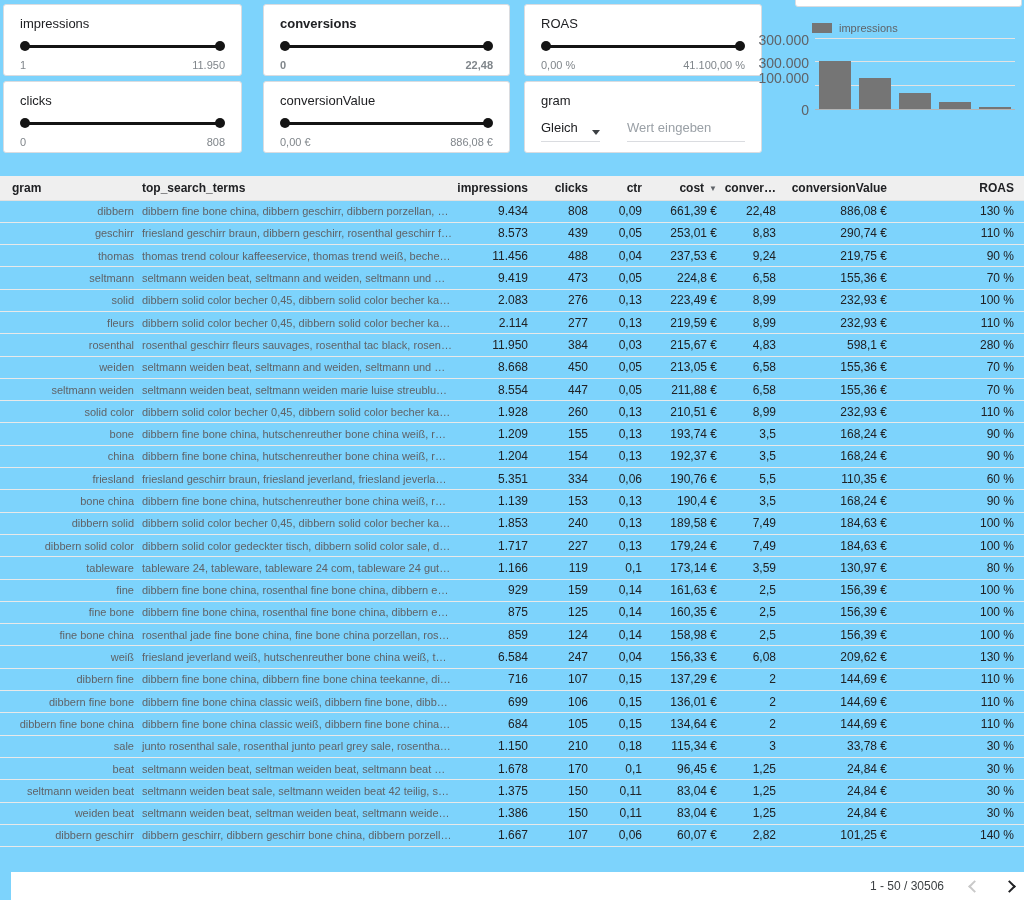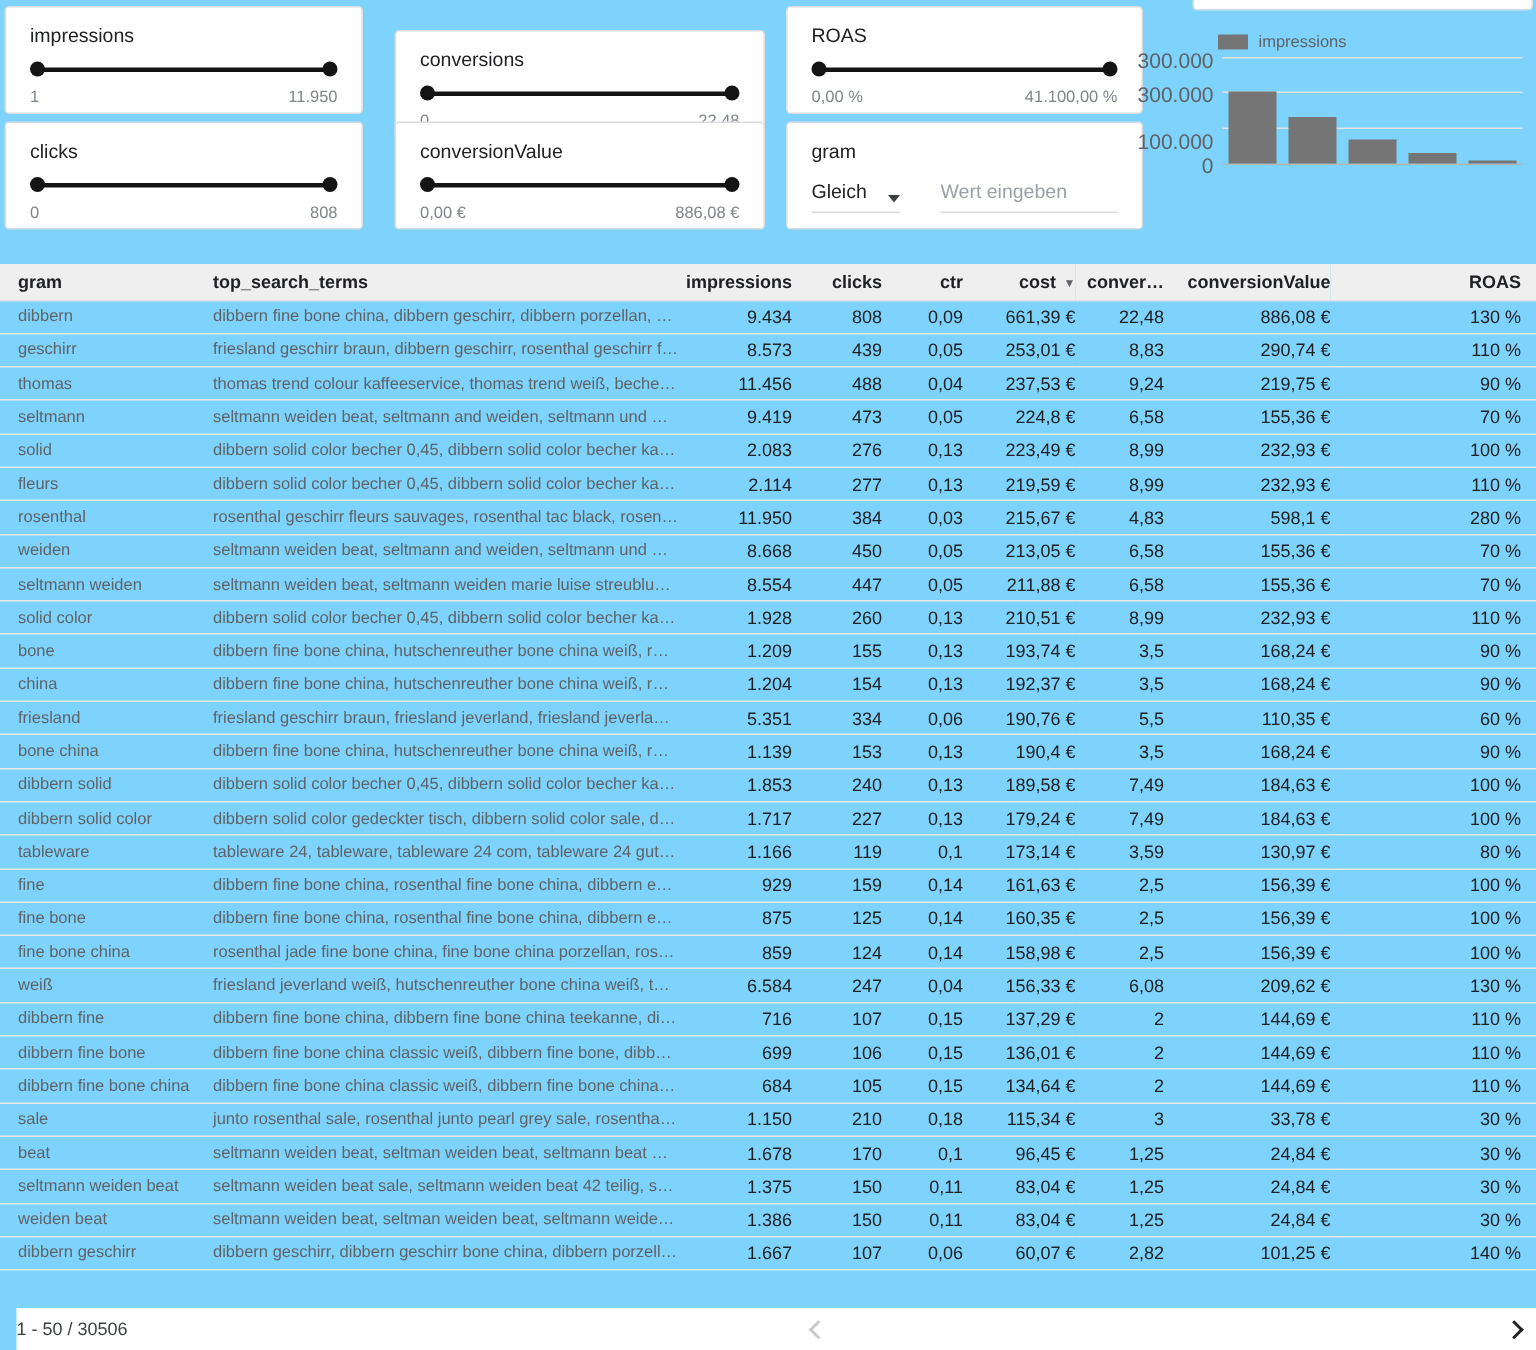--- a/index.html
+++ b/index.html
@@ -53,27 +53,27 @@
   .table-wrap { position: absolute; left: 0; top: 176px; width: 1024px; height: 694px; overflow: hidden; }
   table { width: 100%; border-collapse: collapse; table-layout: fixed; }
   thead th { background: #efefef; height: 24px; font-size: 12px; font-weight: bold;
              color: #202124; border-bottom: 1px solid #e0e0e0; white-space: nowrap; cursor: pointer; }
   tbody td { height: 22.3px; border-bottom: 1px solid #e9e9e9; font-size: 12px; color: #202124;
              white-space: nowrap; overflow: hidden; text-overflow: ellipsis; }
   .col-left { text-align: left; } .col-right { text-align: right; }
   th:first-child, td:first-child { padding-left: 12px; }
   th:nth-child(2), td:nth-child(2) { padding-left: 8px; }
   th:last-child, td:last-child { padding-right: 10px; }
-  td:first-child, td:nth-child(2) { font-size: 11px; color: #5f6368; }
+  td:first-child, td:nth-child(2) { font-size: 11px; color: #5f6368; text-align: right; }
   .sort-icon { display: inline-block; margin-left: 5px; font-size: 8px; color: #5f6368;
                vertical-align: 1px; }
 
   
   .pagination { position: absolute; left: 11px; right: 0; bottom: 0; height: 28px; background: #fff;
-                display: flex; align-items: center; justify-content: space-between; padding-right: 10px; }
+                display: flex; align-items: center; justify-content: flex-end; padding-right: 10px; }
   .page-range { font-size: 12px; color: #3c4043; margin-right: 26px; }
   .chev { width: 9px; height: 9px; display: inline-block; cursor: pointer; }
   .chev-left { border-left: 2px solid #c9c9c9; border-bottom: 2px solid #c9c9c9;
                transform: rotate(45deg); margin-right: 26px; }
   .chev-right { border-right: 2.5px solid #202124; border-bottom: 2.5px solid #202124;
                 transform: rotate(-45deg); }
 </style>
 </head>
 <body>
 
@@ -87,21 +87,21 @@
       <div class="slider-track"></div>
       <div class="slider-dot l"></div>
       <div class="slider-dot r"></div>
     </div>
     <div class="range-row">
       <span>1</span>
       <span>11.950</span>
     </div>
   </div>
 
-  <div class="card" style="left:263px; top:20px; width:247px;">
+  <div class="card" style="left:263px; top:4px; width:247px;font-weight:bold;">
     <div class="card-title">conversions</div>
     <div class="slider">
       <div class="slider-track"></div>
       <div class="slider-dot l"></div>
       <div class="slider-dot r"></div>
     </div>
     <div class="range-row">
       <span>0</span>
       <span>22,48</span>
     </div>
@@ -158,21 +158,21 @@
   </div>
 
   <div class="chart">
     <div class="legend">
       <span class="legend-swatch"></span>
       <span class="legend-label">impressions</span>
     </div>
     <div class="yticks">
         <div class="ytick" style="bottom: 65px;">300.000</div>
         <div class="ytick" style="bottom: 41.6667px;">300.000</div>
-        <div class="ytick" style="bottom: 11px;">100.000</div>
+        <div class="ytick" style="bottom: 27px;">100.000</div>
         <div class="ytick" style="bottom: -5px;">0</div>
       </div>
     <div class="plot">
       <div class="grid-layer">
           <div class="gridline" style="bottom: 70px;"></div>
           <div class="gridline" style="bottom: 46.6667px;"></div>
           <div class="gridline" style="bottom: 23.3333px;"></div>
         </div>
       <div class="bars">
           <div class="bar" style="height: 47.8333px; background: rgb(117, 117, 117);"></div>

